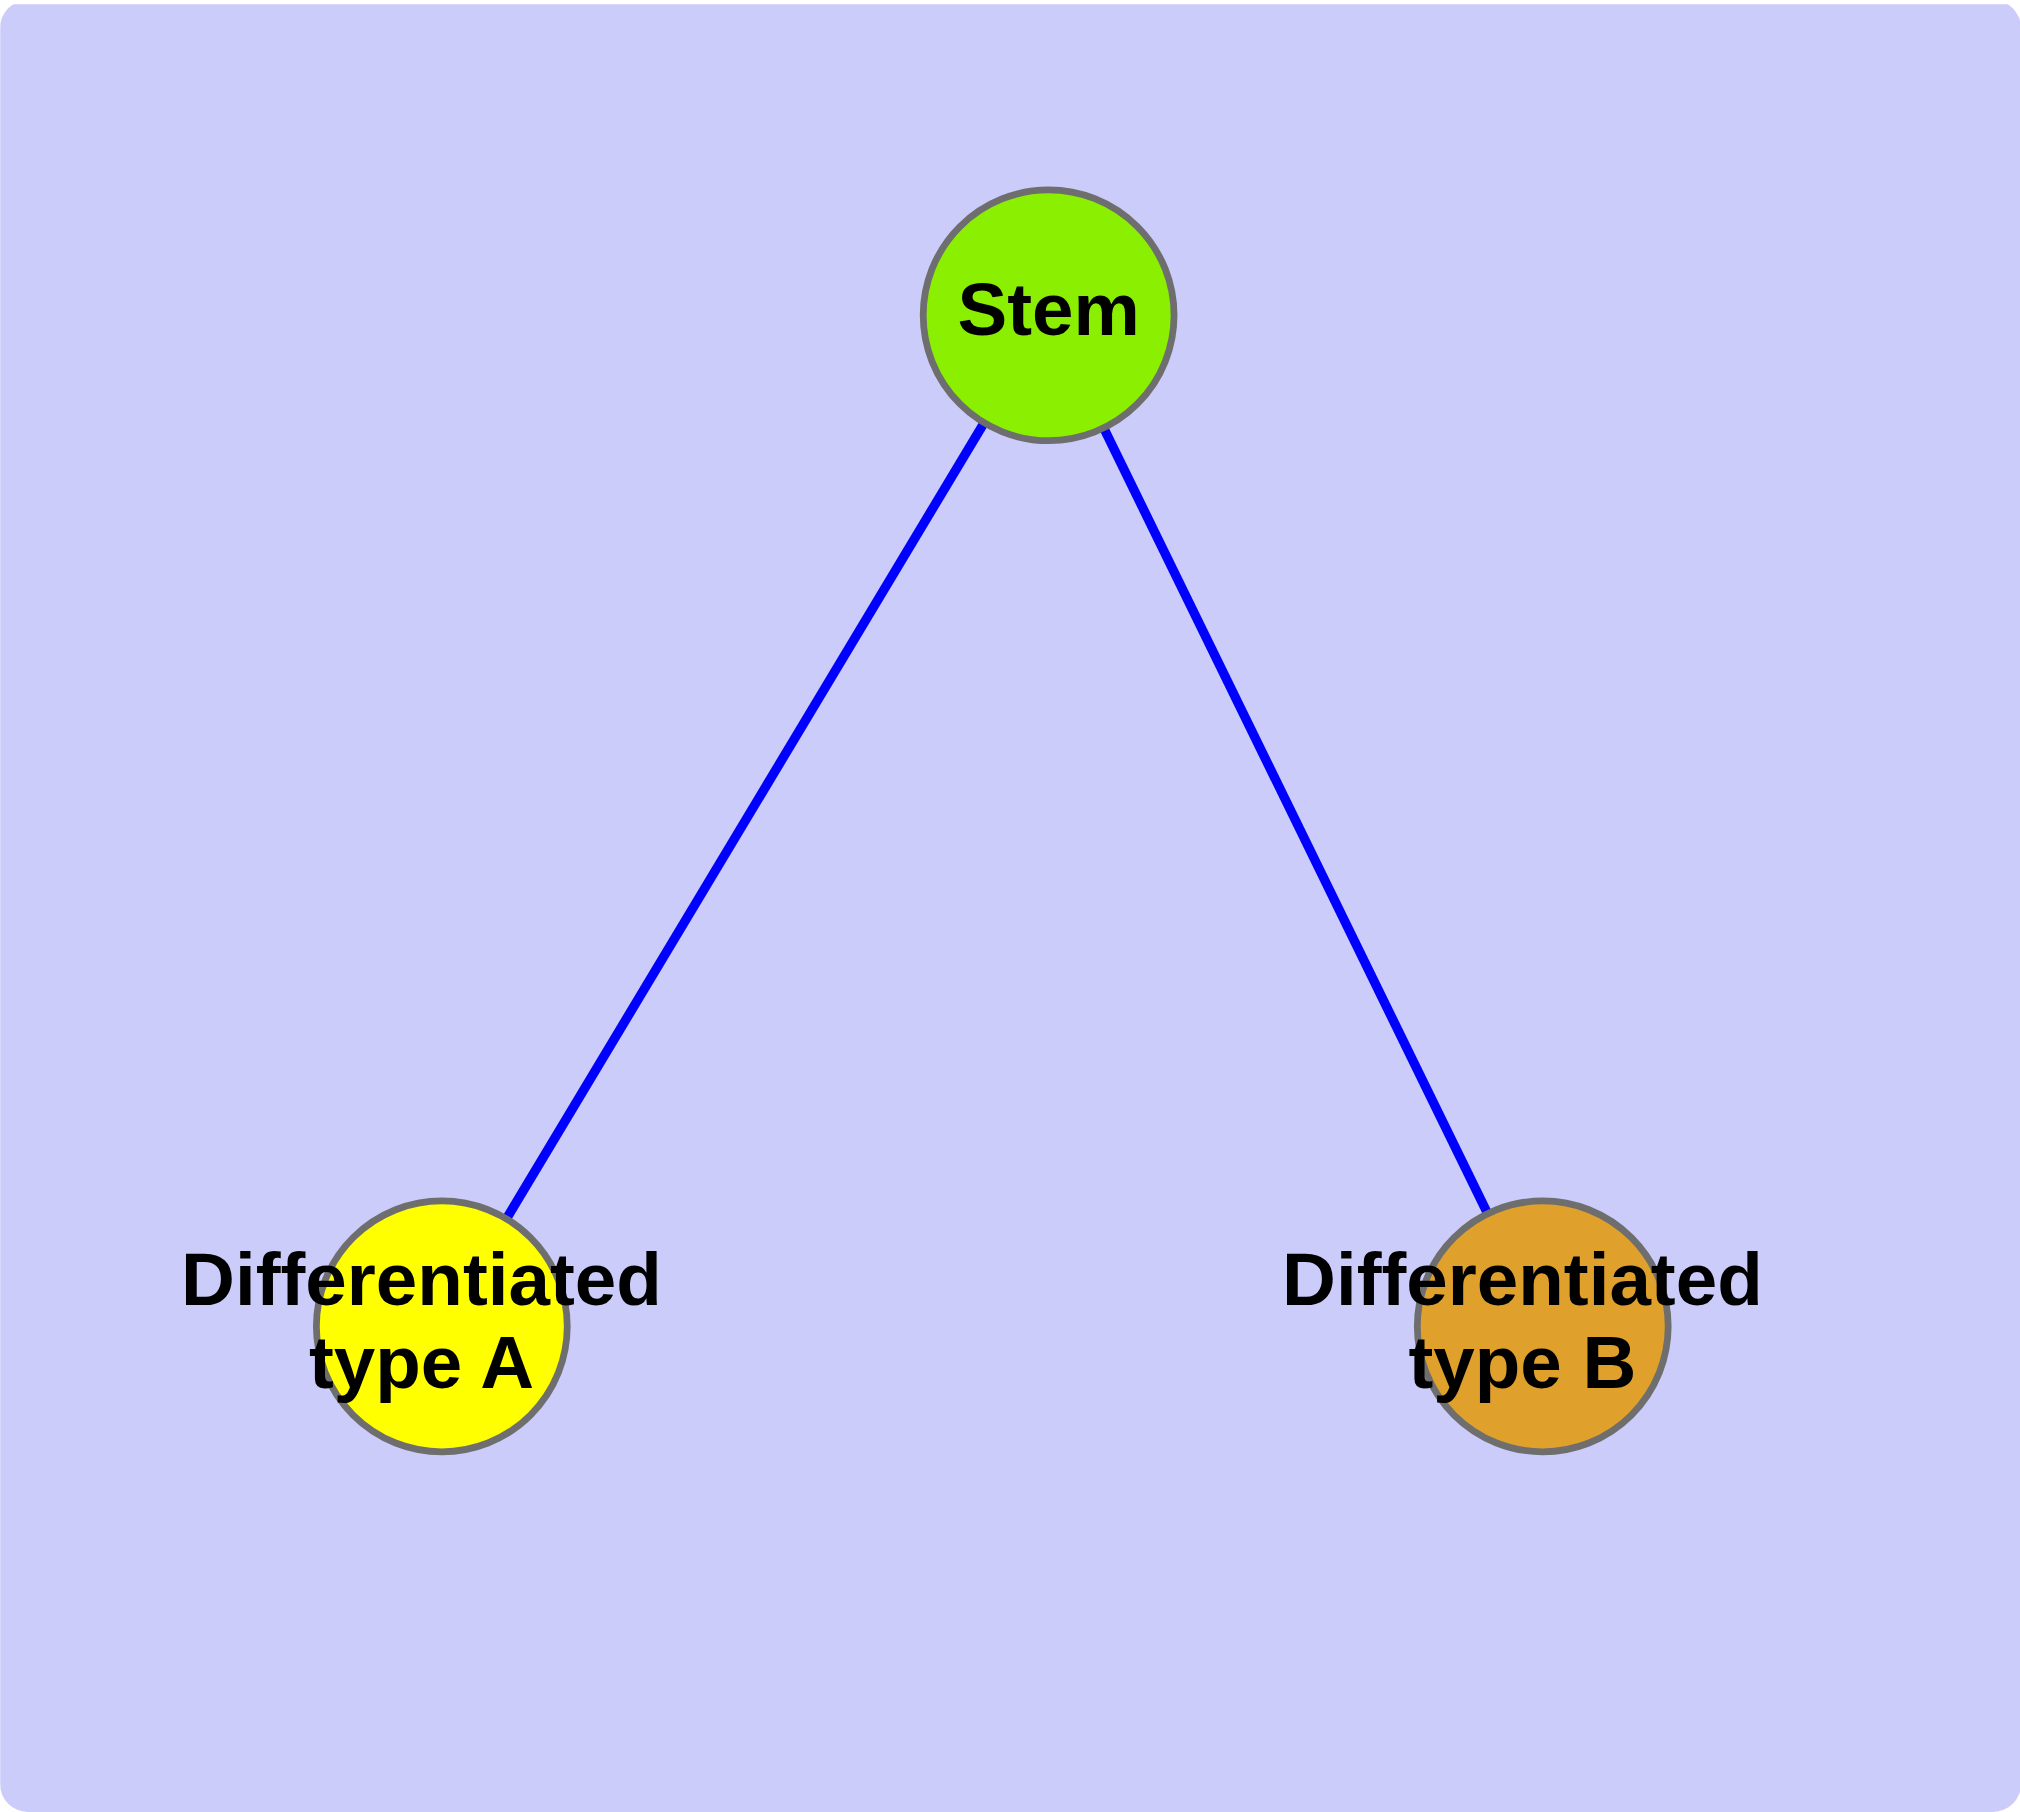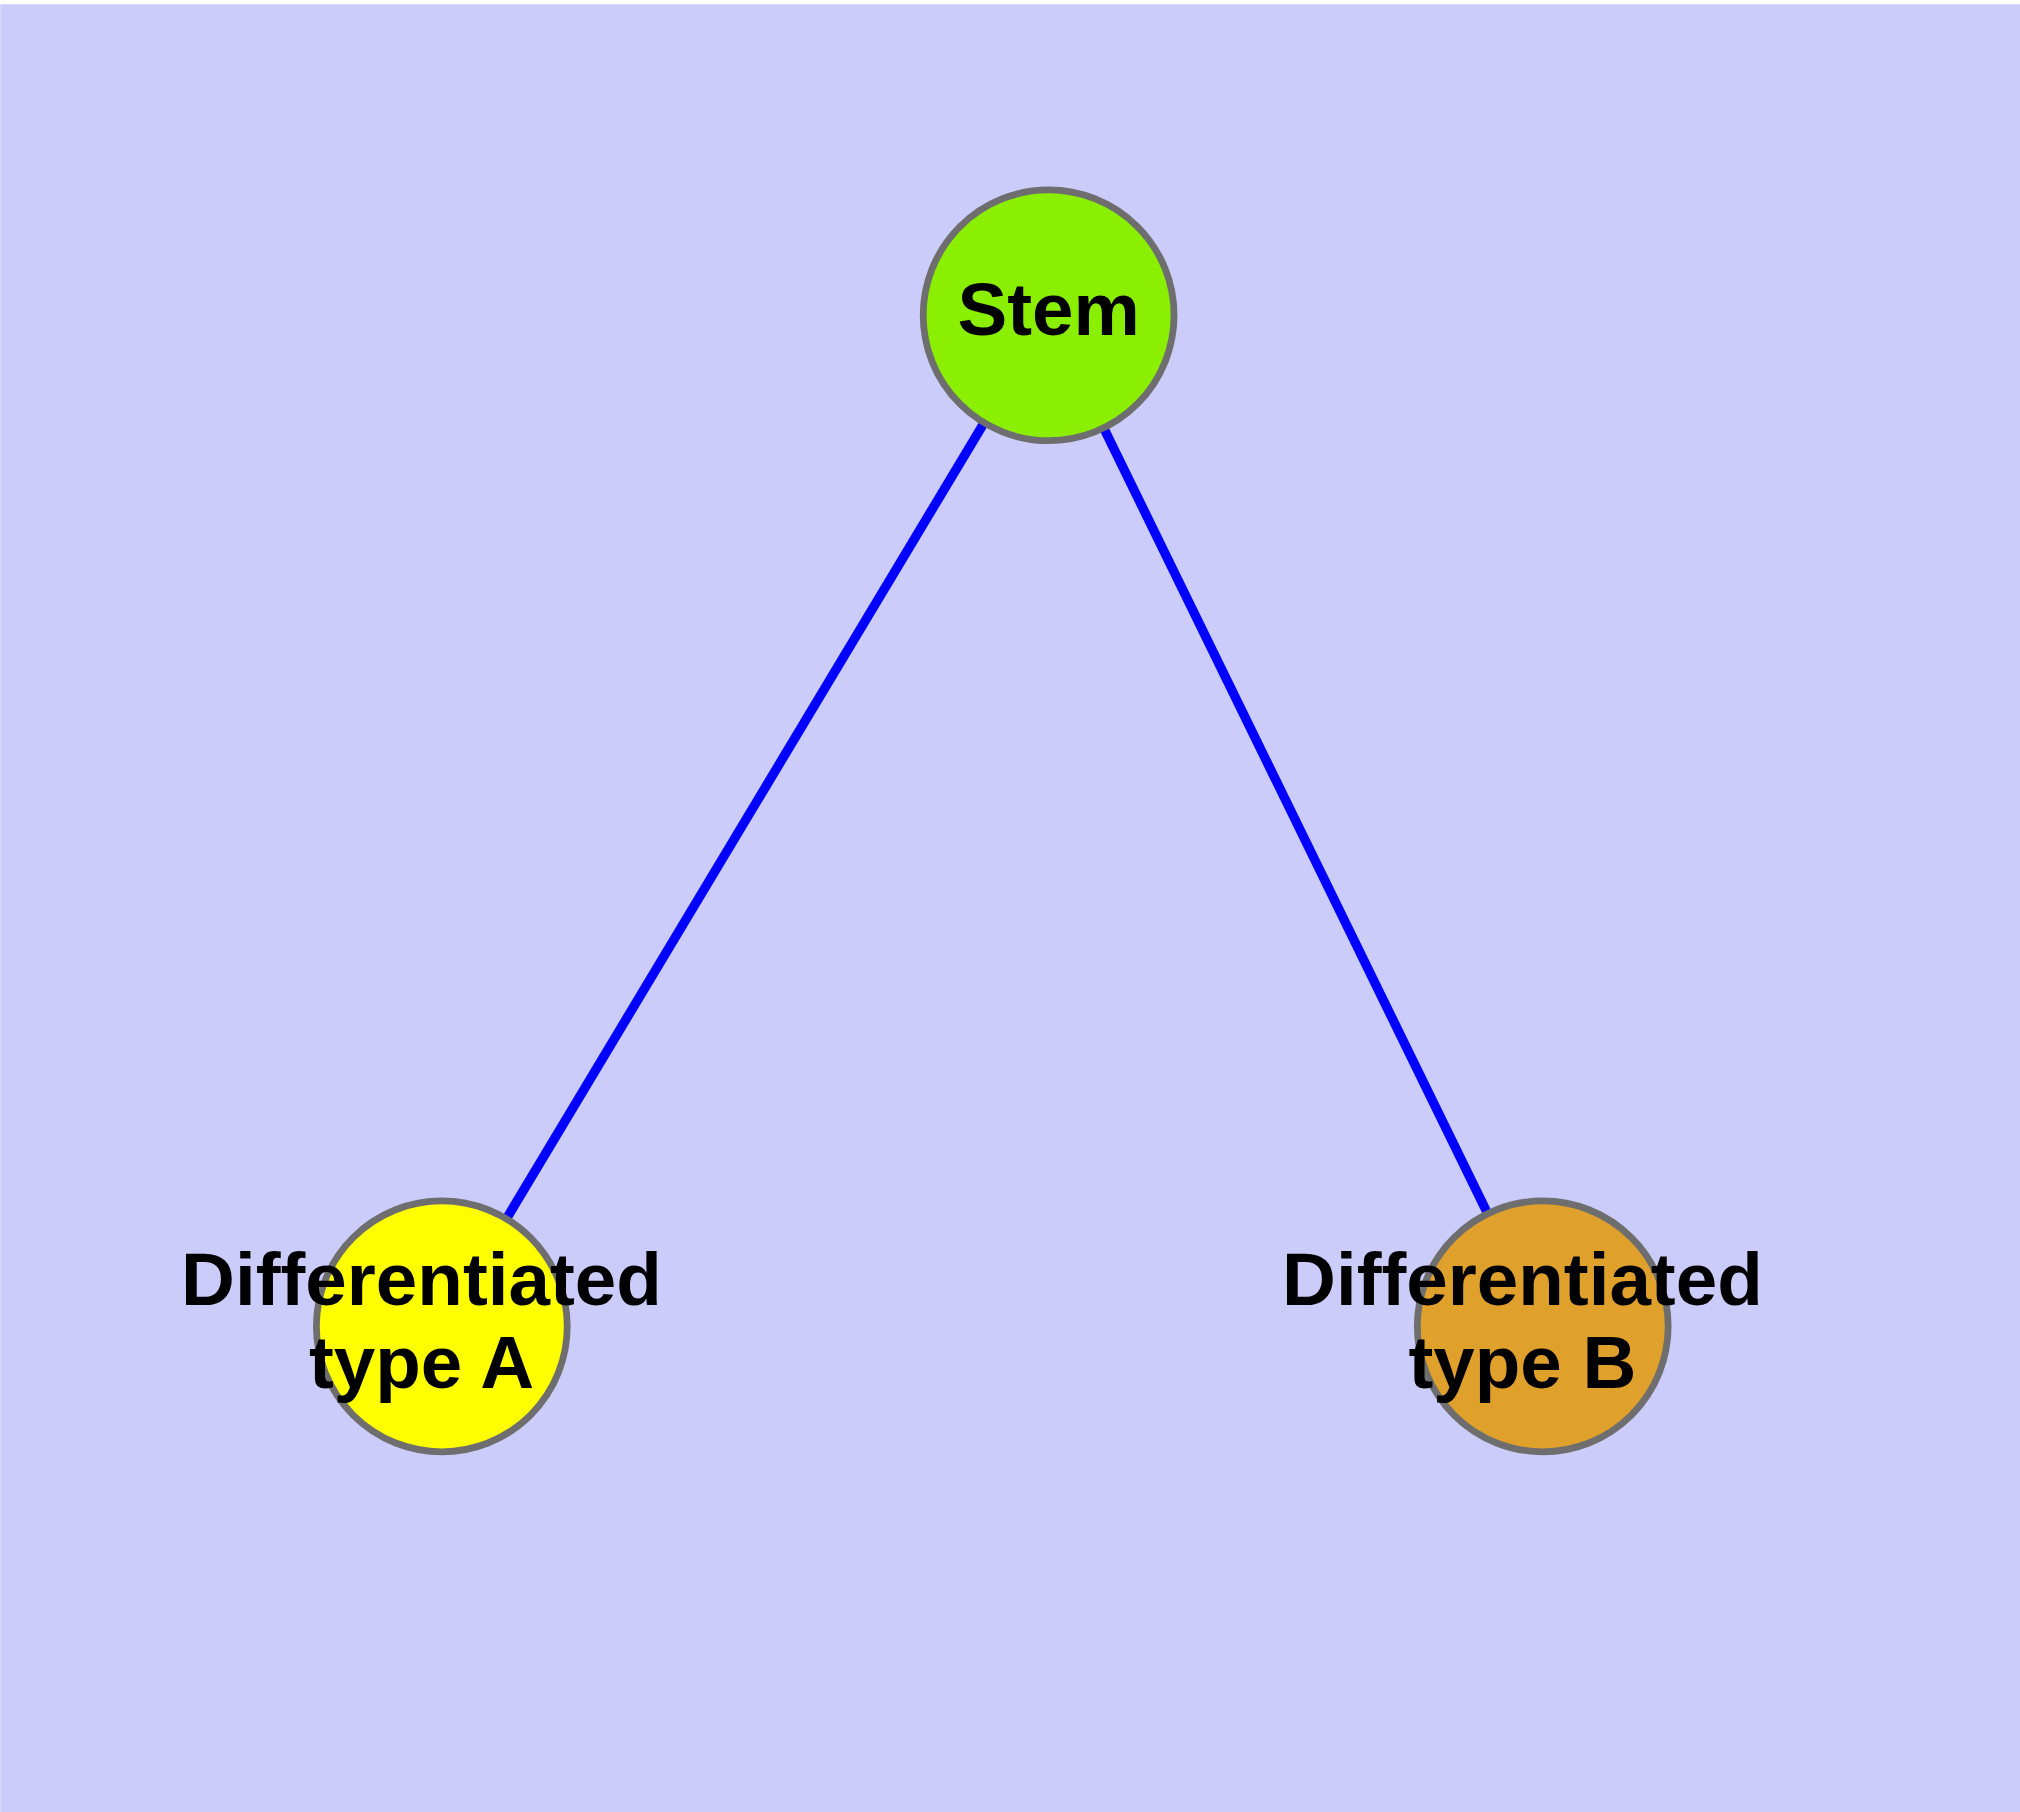--- a/index.html
+++ b/index.html
@@ -7,20 +7,21 @@
     padding: 0;
     background: #ffffff;
   }
   #canvas {
     position: relative;
     width: 2021px;
     height: 1812px;
     background: #ffffff;
     overflow: hidden;
     font-family: "Liberation Sans", "DejaVu Sans", sans-serif;
+    border-radius: 28px;
   }
   #graph-svg {
     position: absolute;
     left: 0;
     top: 0;
     width: 2021px;
     height: 1812px;
     display: block;
   }
   .node-label {

